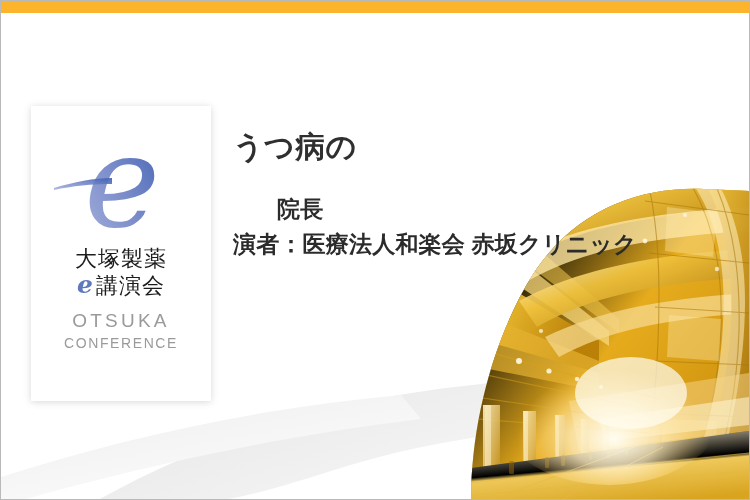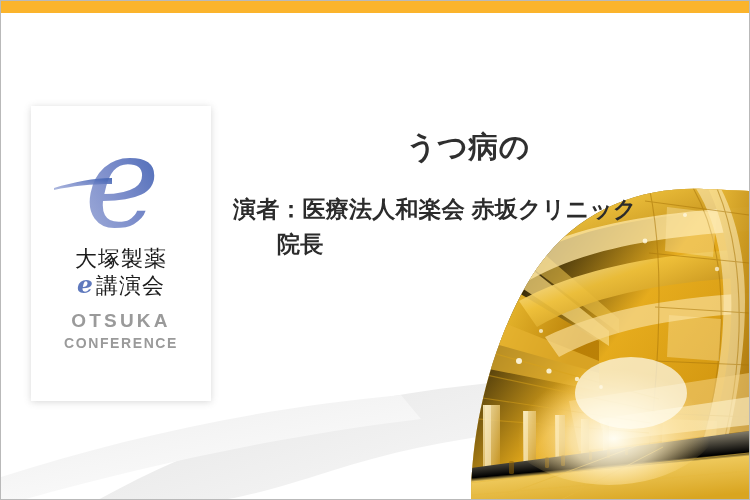--- a/index.html
+++ b/index.html
@@ -108,21 +108,21 @@
     font-size: 25px;
     color: #5f79bd;
     padding-right: 2px;
     line-height: 1;
   }
   .logo-en {
     margin-top: 11px;
     text-align: center;
     color: #9a9a9a;
     font-family: "Liberation Sans", "DejaVu Sans", sans-serif;
-    font-weight: 700;
+    font-weight: 400;
   }
   .logo-en-1 {
     font-size: 19px;
     letter-spacing: 3.2px;
     line-height: 1.25;
   }
   .logo-en-2 {
     font-size: 14px;
     letter-spacing: 1.6px;
     line-height: 1.3;
@@ -139,21 +139,21 @@
     width: 470px;
   }
   .title {
     color: #2f2f2f;
     font-weight: 700;
     font-size: 30px;
     line-height: 1.42;
     letter-spacing: 0.4px;
     white-space: nowrap;
   }
-  .title-line { display: block; text-align: center; }
+  .title-line { display: block; }
 
   .speaker {
     margin-top: 23px;
     color: #2b2b2b;
     font-weight: 700;
     font-size: 23px;
     line-height: 1.55;
     letter-spacing: 0.2px;
     white-space: nowrap;
   }
@@ -364,18 +364,18 @@
       <div class="logo-en-1">OTSUKA</div>
       <div class="logo-en-2">CONFERENCE</div>
     </div>
   </div>
 
   <div class="text-block">
     <div class="title">
       <span class="title-line">うつ病の</span>
     </div>
     <div class="speaker">
+      <span class="speaker-line speaker-indent">院長</span>
       <span class="speaker-line">演者：医療法人和楽会 赤坂クリニック</span>
-      <span class="speaker-line speaker-indent">院長</span>
     </div>
   </div>
 
 </div>
 
 </body></html>

